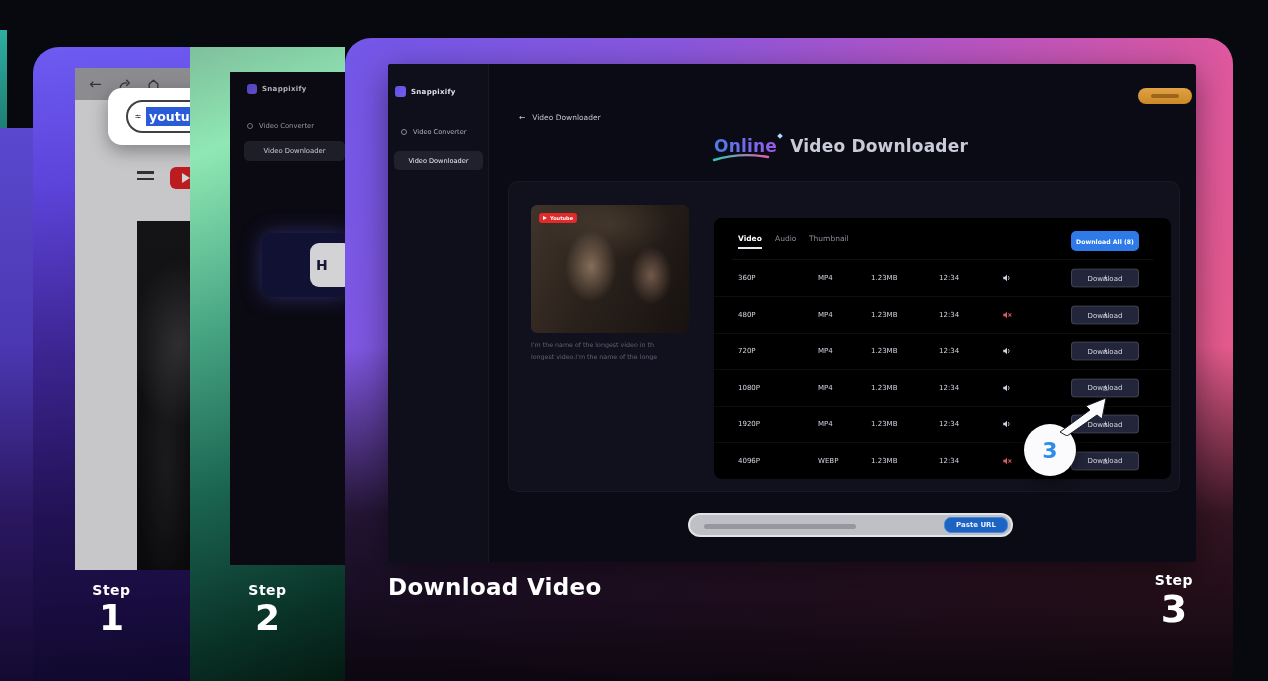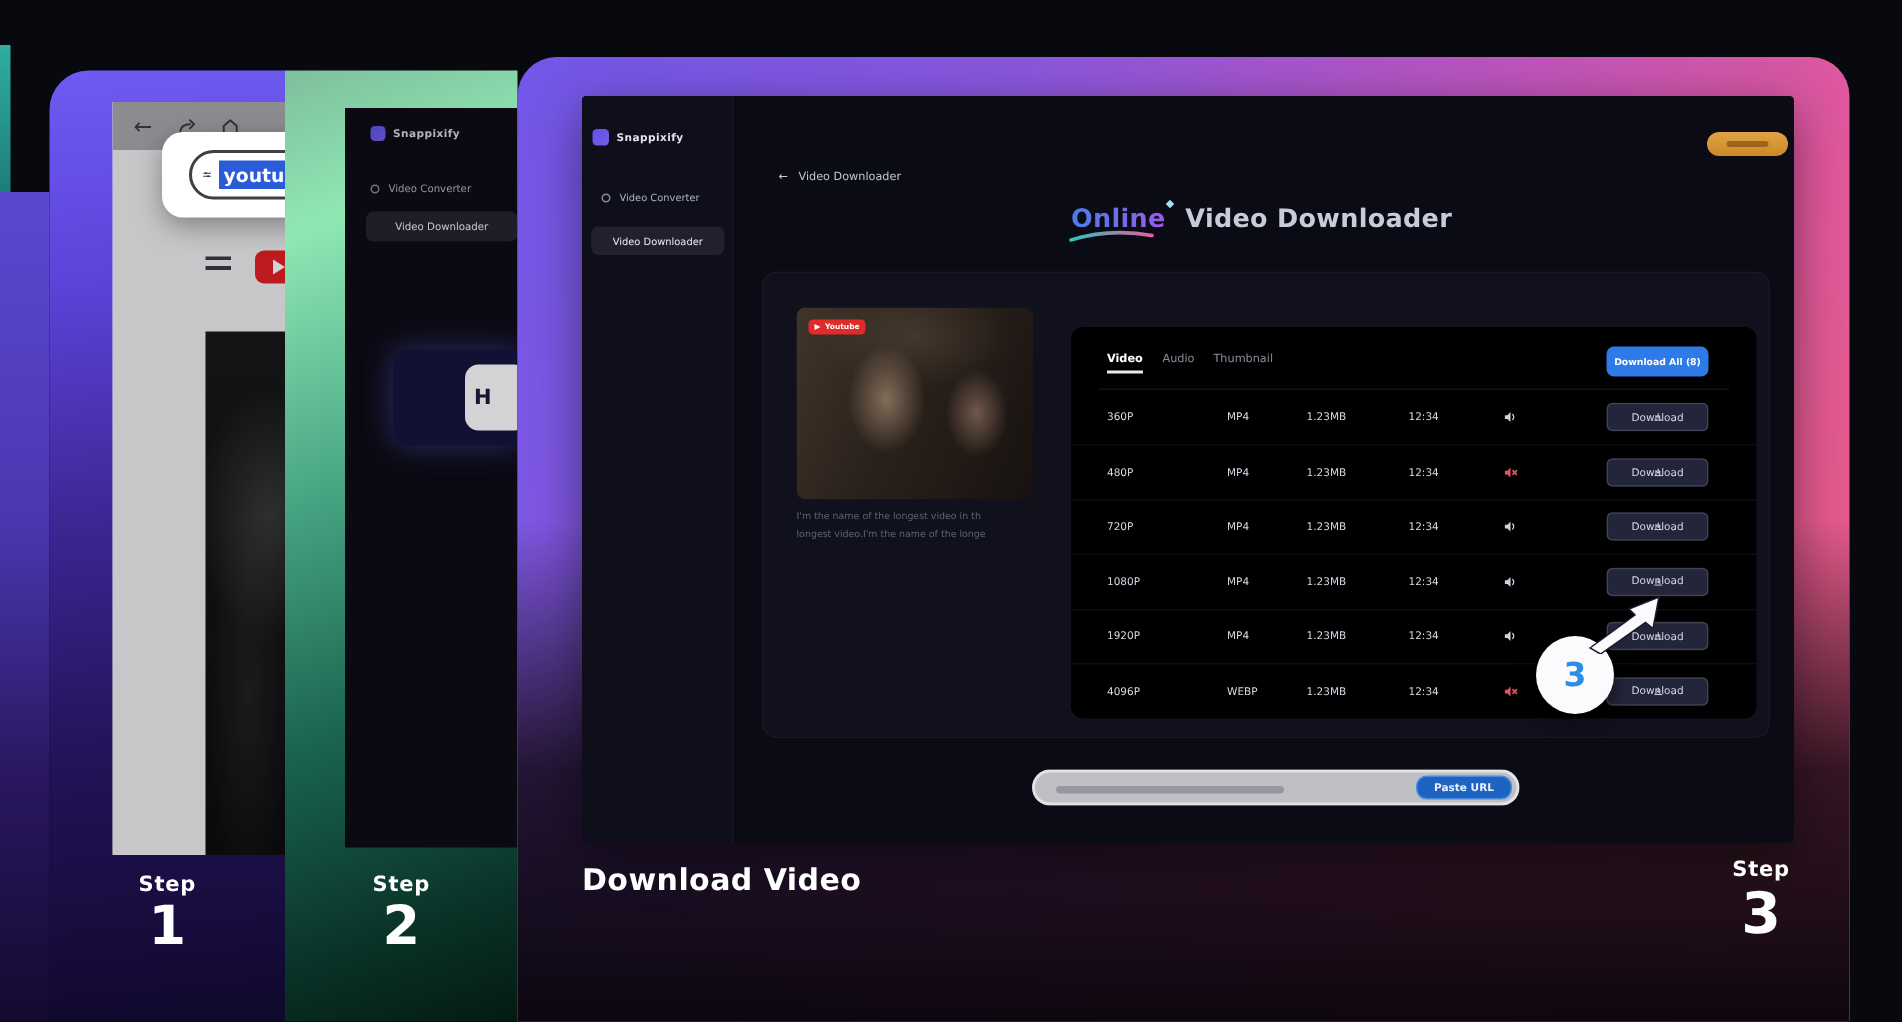--- a/index.html
+++ b/index.html
@@ -142,21 +142,21 @@
   .url-ph { position:absolute; left:14px; top:9px; width:152px; height:5px; border-radius:3px; background:#97989f; }
   .paste-btn { position:absolute; right:3px; top:2px; width:64px; height:16px; background:#1c63c2;
     border:1px solid #4a8ae0; border-radius:7px; color:#eaf0ff; font-size:7px; font-weight:700; font-family:inherit; }
 
   .anno-circle { position:absolute; left:636px; top:360px; width:52px; height:52px; border-radius:50%;
     background:#fbfbfd; box-shadow:0 4px 14px rgba(0,0,0,.5); display:flex; align-items:center;
     justify-content:center; color:#2b8de8; font-size:22px; font-weight:700; z-index:3; }
   .anno-arrow { position:absolute; left:668px; top:330px; z-index:3; }
 
   
-  .cap-title { position:absolute; left:43px; top:536px; z-index:3; color:#fff; font-size:20px;
+  .cap-title { position:absolute; left:43px; top:536px; z-index:3; color:#fff; font-size:23px;
     font-weight:700; letter-spacing:.3px; }
   .cap-desc { position:absolute; left:43px; top:575px; z-index:3; width:668px; color:#f2eef6;
     font-size:14.5px; line-height:22px; }
 </style>
 </head>
 <body>
 
 <div id="stage">
 
   <div class="edge-teal"></div>

